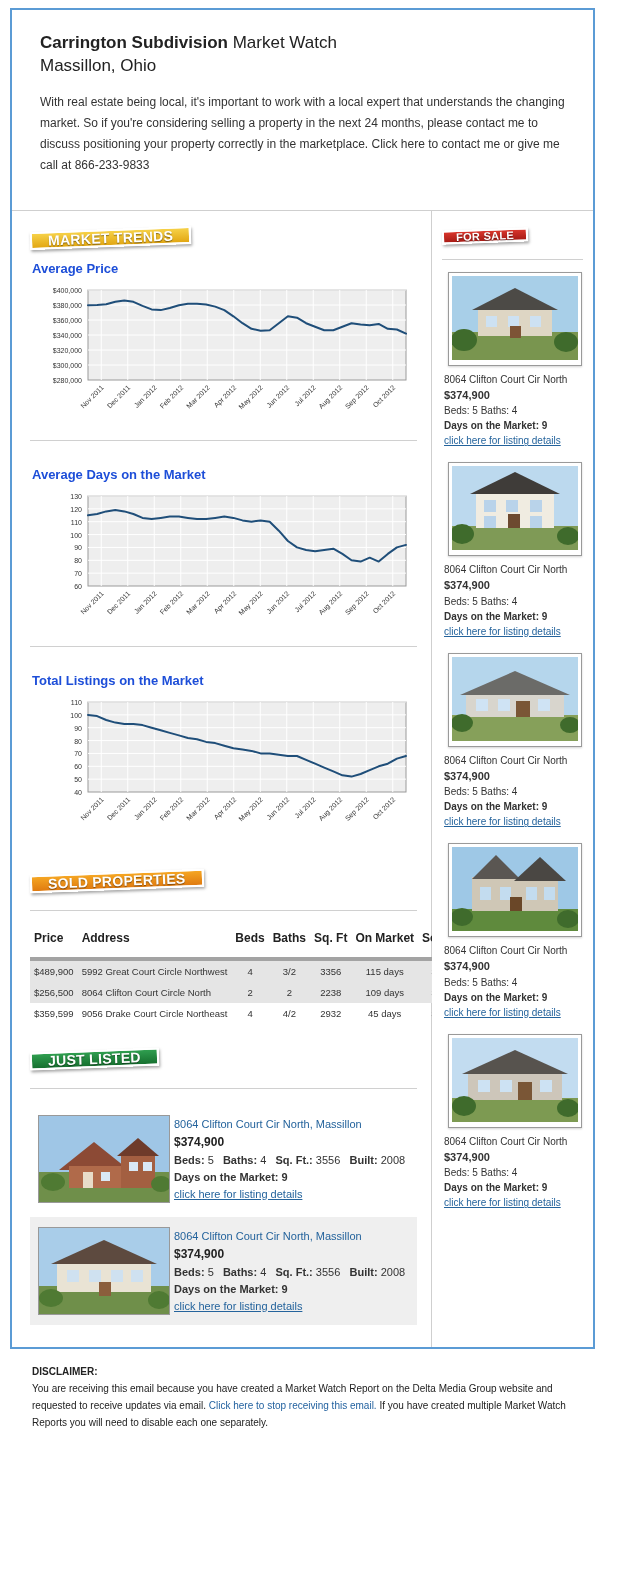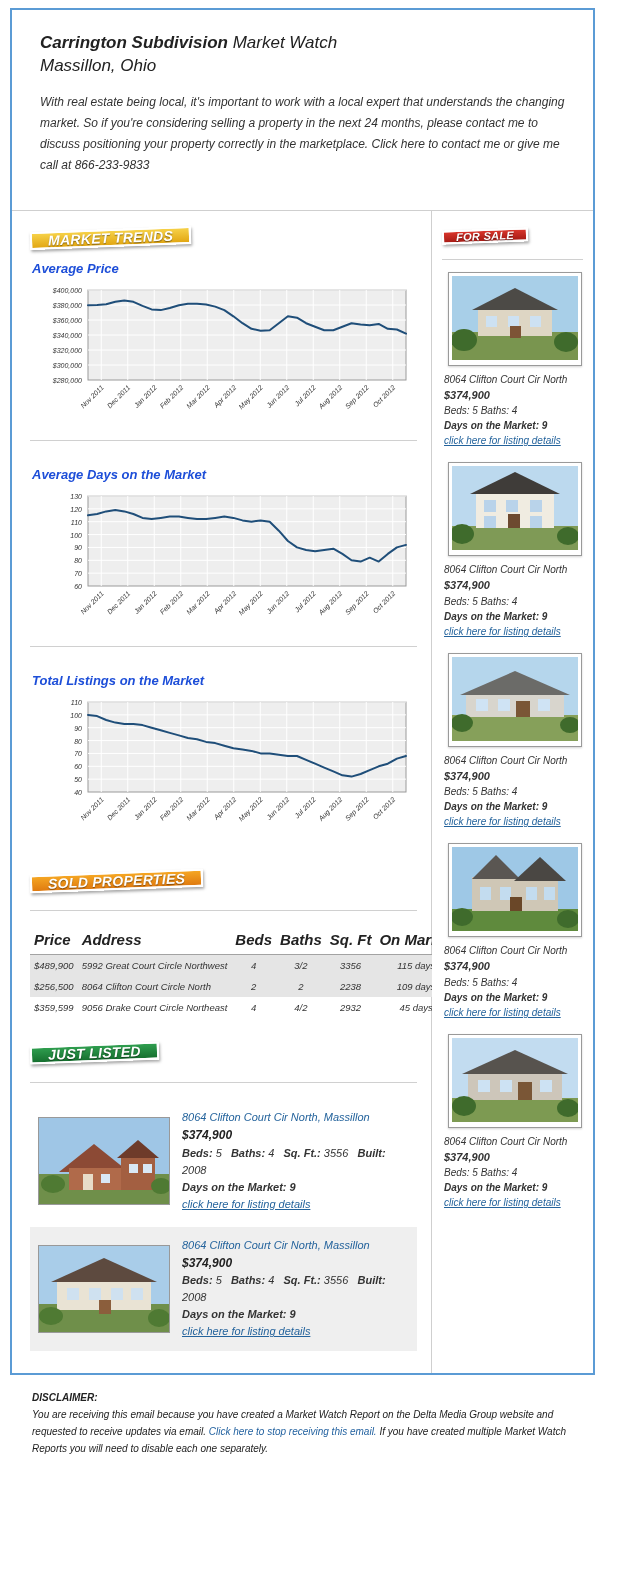--- a/index.html
+++ b/index.html
@@ -8,21 +8,20 @@
     width: 620px;
     background: #ffffff;
     font-family: "Liberation Sans", sans-serif;
     font-size: 11px;
     color: #333;
   }
   .page {
     width: 605px;
     padding: 8px 10px 0 10px;
     background: #ffffff;
-    font-style: italic;
   }
   .frame {
     border: 2px solid #5b9bd5;
     background: #ffffff;
   }
   
   .header {
     padding: 22px 28px 18px 28px;
     background: #ffffff;
     border-bottom: 1px solid #cfcfcf;
@@ -96,41 +95,41 @@
 
   
   table.sold {
     width: 386px;
     border-collapse: collapse;
     font-size: 9.5px;
     margin-top: 6px;
   }
   table.sold th {
     text-align: left;
-    font-size: 15px;
+    font-size: 12px;
     font-weight: bold;
     color: #222;
-    padding: 4px 4px 6px 4px;
-    border-bottom: 1px solid #a3a3a3;
+    padding: 4px 4px 12px 4px;
+    border-bottom: 4px solid #a3a3a3;
     white-space: nowrap;
   }
   table.sold td {
     padding: 5px 4px;
     color: #333;
     white-space: nowrap;
   }
   table.sold tr.alt td { background: #e5e5e5; }
   table.sold td.num, table.sold th.num { text-align: center; }
 
   
   .listing-row {
     display: flex;
-    gap: 12px;
+    gap: 4px;
     padding: 10px 8px;
-    align-items: center;
+    align-items: flex-end;
     margin-bottom: 4px;
   }
   .listing-row.shaded { background: #efefef; }
   .photo {
     width: 130px;
     height: 78px;
     border: 1px solid #999;
     background: #cfe3f2;
     flex: none;
     position: relative;

